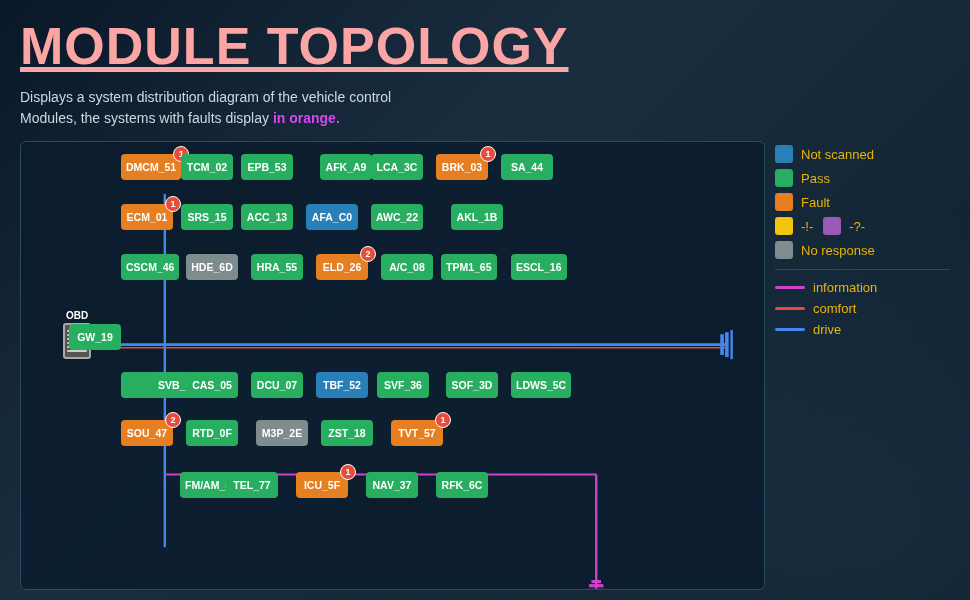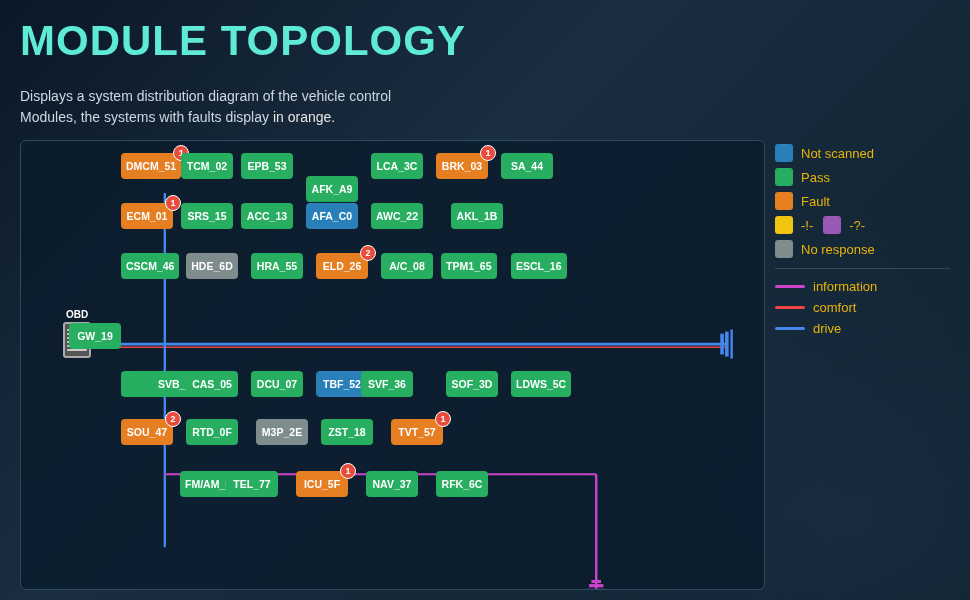--- a/index.html
+++ b/index.html
@@ -27,36 +27,37 @@
     }
     .content {
       position: relative;
       z-index: 1;
       padding: 18px 20px 10px 20px;
       display: flex;
       flex-direction: column;
       height: 600px;
     }
     .title {
-      font-size: 42px;
+      font-size: 52px;
       font-weight: 900;
-      color: #5eead4;
+      color: #fca5a5;
       letter-spacing: 1px;
       line-height: 1.1;
       text-transform: uppercase;
+      text-decoration: underline;
     }
     .subtitle {
       font-size: 14px;
       color: #ccd8e0;
-      margin-top: 22px;
+      margin-top: 12px;
       line-height: 1.5;
     }
     .subtitle strong {
-      color: #e5e5e5;
-      font-weight: 400;
+      color: #d946ef;
+      font-weight: 700;
     }
     .main-area {
       display: flex;
       flex-direction: row;
       margin-top: 12px;
       flex: 1;
       gap: 10px;
     }
     .diagram-area {
       flex: 1;
@@ -233,21 +234,21 @@
           <div class="obd-pin"></div>
           <div class="obd-pin"></div>
           <div class="obd-pin"></div>
           <div class="obd-pin"></div>
         </div>
       </div>
 
       <div class="module orange" style="left:100px;top:12px;">DMCM_51<span class="badge">1</span></div>
       <div class="module green" style="left:160px;top:12px;">TCM_02</div>
       <div class="module green" style="left:220px;top:12px;">EPB_53</div>
-      <div class="module green" style="left:285px;top:12px;margin-top:23px;">AFK_A9</div>
+      <div class="module green" style="left:299px;top:12px;">AFK_A9</div>
       <div class="module green" style="left:350px;top:12px;">LCA_3C</div>
       <div class="module orange" style="left:415px;top:12px;">BRK_03<span class="badge">1</span></div>
       <div class="module green" style="left:480px;top:12px;">SA_44</div>
 
       <div class="module orange" style="left:100px;top:62px;">ECM_01<span class="badge">1</span></div>
       <div class="module green" style="left:160px;top:62px;">SRS_15</div>
       <div class="module green" style="left:220px;top:62px;">ACC_13</div>
       <div class="module blue" style="left:285px;top:62px;">AFA_C0</div>
       <div class="module green" style="left:350px;top:62px;">AWC_22</div>
       <div class="module green" style="left:430px;top:62px;">AKL_1B</div>
@@ -259,21 +260,21 @@
       <div class="module green" style="left:360px;top:112px;">A/C_08</div>
       <div class="module green" style="left:420px;top:112px;">TPM1_65</div>
       <div class="module green" style="left:490px;top:112px;">ESCL_16</div>
 
       <div class="module green" style="left:48px;top:182px;">GW_19</div>
 
       <div class="module green" style="left:100px;top:230px;padding-left:37px;">SVB_06</div>
       <div class="module green" style="left:165px;top:230px;">CAS_05</div>
       <div class="module green" style="left:230px;top:230px;">DCU_07</div>
       <div class="module blue" style="left:295px;top:230px;">TBF_52</div>
-      <div class="module green" style="left:340px;top:230px;">SVF_36</div>
+      <div class="module green" style="left:356px;top:230px;">SVF_36</div>
       <div class="module green" style="left:425px;top:230px;">SOF_3D</div>
       <div class="module green" style="left:490px;top:230px;">LDWS_5C</div>
 
       <div class="module orange" style="left:100px;top:278px;">SOU_47<span class="badge">2</span></div>
       <div class="module green" style="left:165px;top:278px;">RTD_0F</div>
       <div class="module gray" style="left:235px;top:278px;">M3P_2E</div>
       <div class="module green" style="left:300px;top:278px;">ZST_18</div>
       <div class="module orange" style="left:370px;top:278px;">TVT_57<span class="badge">1</span></div>
 
       <div class="module green" style="left:135px;top:330px;margin-left:24px;">FM/AM_56</div>

